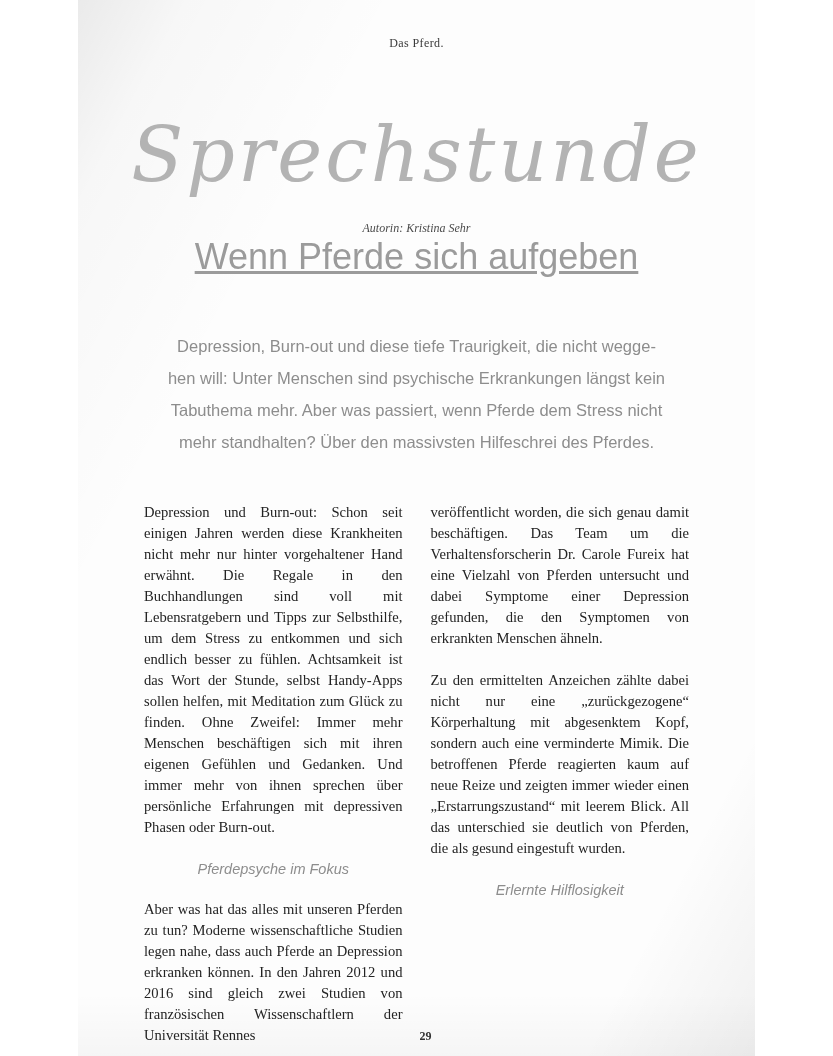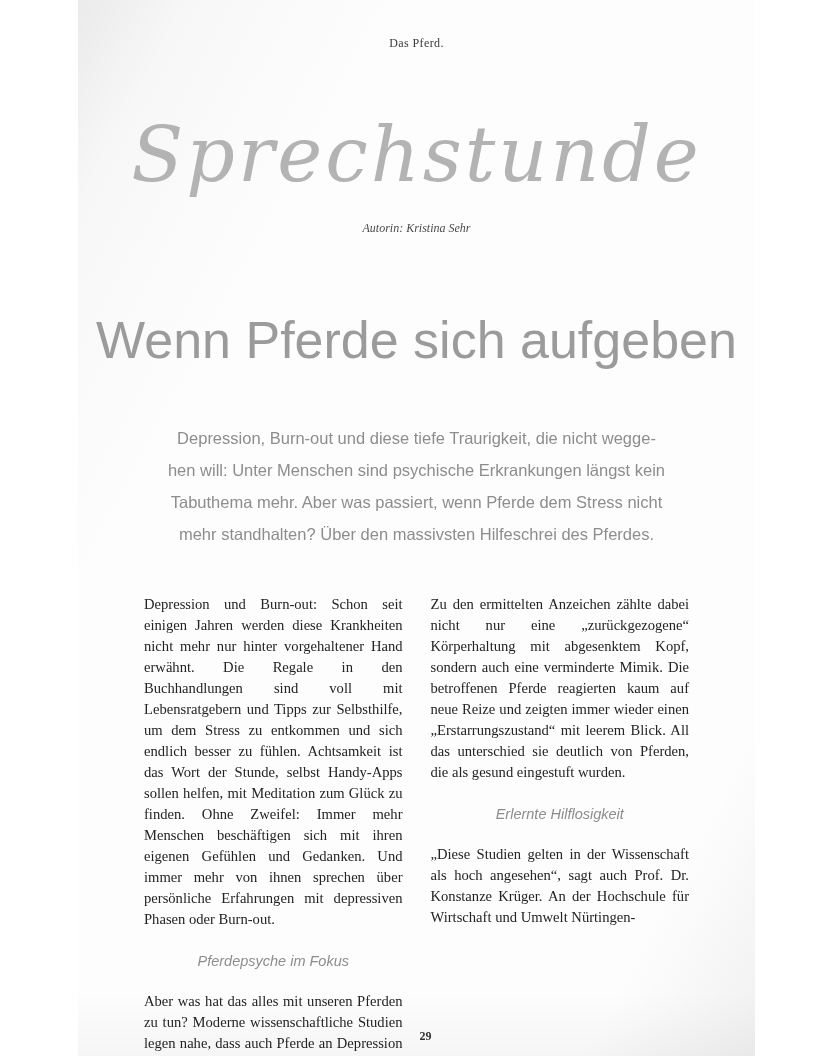--- a/index.html
+++ b/index.html
@@ -42,26 +42,26 @@
 
   .author {
     margin-top: 28px;
     text-align: center;
     font-style: italic;
     font-size: 12px;
     color: #4a4a4a;
   }
 
   .headline {
-    margin-top: 74px;
     text-align: center;
     font-family: "Liberation Sans", sans-serif;
     font-weight: 300;
-    font-size: 52px;
+    font-size: 36px;
     color: #9b9b9b;
+    text-decoration: underline;
   }
 
   .intro {
     margin: 52px auto 0;
     width: 530px;
     text-align: center;
     font-family: "Liberation Sans", sans-serif;
     font-size: 16.5px;
     color: #8d8d8d;
   }
@@ -128,23 +128,23 @@
 
   <div class="columns">
 
     <div class="col">
       <p>Depression und Burn-out: Schon seit einigen Jahren werden diese Krankheiten nicht mehr nur hinter vorgehaltener Hand erwähnt. Die Regale in den Buchhandlungen sind voll mit Lebensratgebern und Tipps zur Selbsthilfe, um dem Stress zu entkommen und sich endlich besser zu fühlen. Achtsamkeit ist das Wort der Stunde, selbst Handy-Apps sollen helfen, mit Meditation zum Glück zu finden. Ohne Zweifel: Immer mehr Menschen beschäftigen sich mit ihren eigenen Gefühlen und Gedanken. Und immer mehr von ihnen sprechen über persönliche Erfahrungen mit depressiven Phasen oder Burn-out.</p>
       <h3 class="subhead">Pferdepsyche im Fokus</h3>
       <p>Aber was hat das alles mit unseren Pferden zu tun? Moderne wissenschaftliche Studien legen nahe, dass auch Pferde an Depression erkranken können. In den Jahren 2012 und 2016 sind gleich zwei Studien von französischen Wissenschaftlern der Universität Rennes</p>
     </div>
 
     <div class="col">
+      <p>veröffentlicht worden, die sich genau damit beschäftigen. Das Team um die Verhaltensforscherin Dr. Carole Fureix hat eine Vielzahl von Pferden untersucht und dabei Symptome einer Depression gefunden, die den Symptomen von erkrankten Menschen ähneln.</p>
       <p>Zu den ermittelten Anzeichen zählte dabei nicht nur eine „zurückgezogene“ Körperhaltung mit abgesenktem Kopf, sondern auch eine verminderte Mimik. Die betroffenen Pferde reagierten kaum auf neue Reize und zeigten immer wieder einen „Erstarrungszustand“ mit leerem Blick. All das unterschied sie deutlich von Pferden, die als gesund eingestuft wurden.</p>
       <h3 class="subhead">Erlernte Hilflosigkeit</h3>
-      <p>„Diese Studien gelten in der Wissenschaft als hoch angesehen“, sagt auch Prof. Dr. Konstanze Krüger. An der Hochschule für Wirtschaft und Umwelt Nürtingen-</p>
     </div>
 
   </div>
 
   <footer class="page-footer">
     <span class="page-number">29</span>
   </footer>
 
 </div>
 

